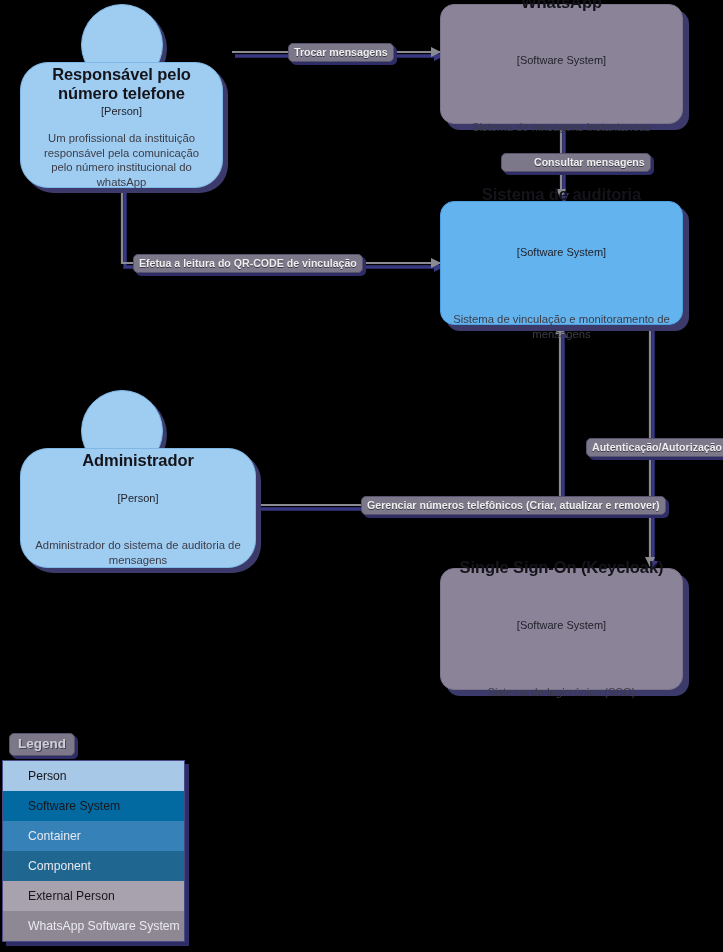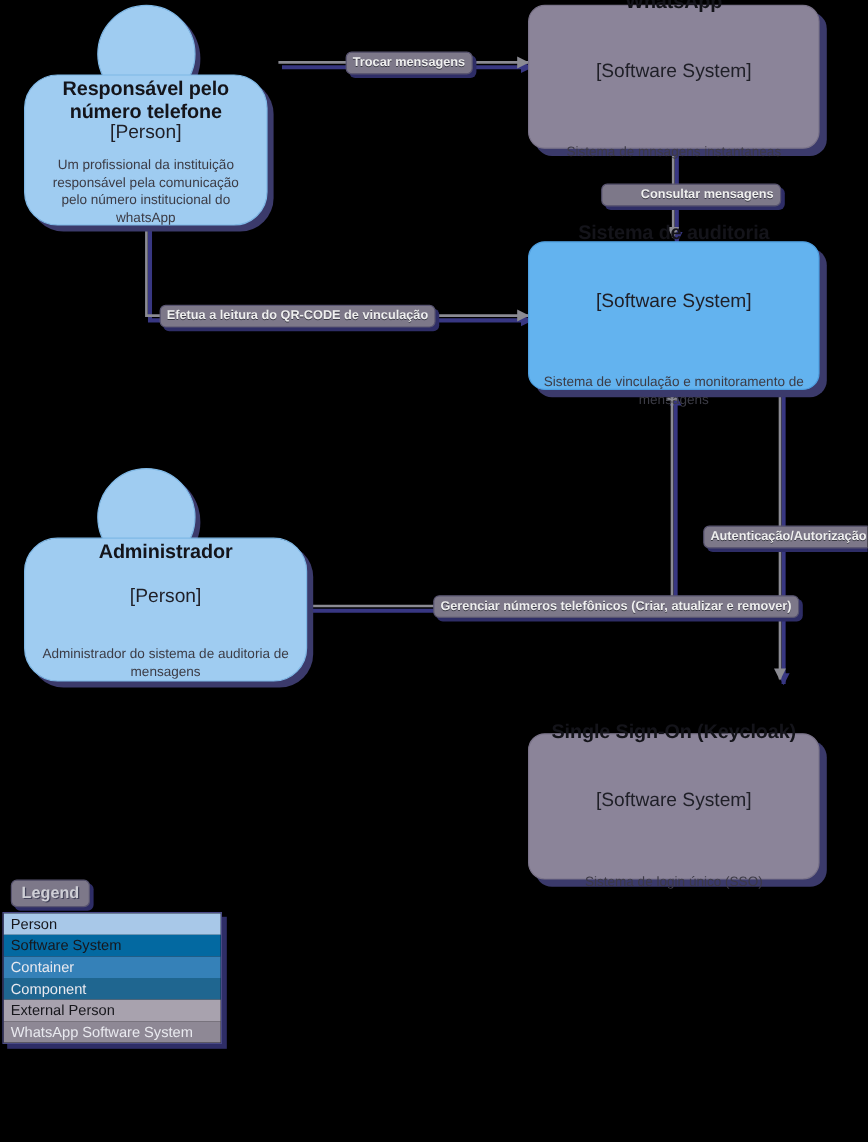--- a/index.html
+++ b/index.html
@@ -82,21 +82,21 @@
   }
 
   .n-title {
     font-weight: bold;
     font-size: 16.5px;
     line-height: 19px;
     color: #14141a;
     letter-spacing: -0.1px;
   }
   .n-type {
-    font-size: 16px;
+    font-size: 11px;
     line-height: 16px;
     color: #1f1f27;
     margin-top: 0px;
   }
   .n-desc {
     font-size: 11.3px;
     line-height: 14.5px;
     color: #3c3c46;
     margin-top: 12px;
     padding: 0 12px;
@@ -144,24 +144,24 @@
   #legend-box {
     position: absolute;
     left: 0px;
     top: 27px;
     width: 181px;
     border: 1px solid #4a4a86;
     box-shadow: 4px 4px 0 #2e2d66;
     overflow: hidden;
   }
   .legend-row {
-    height: 18px;
+    height: 30px;
     display: flex;
     align-items: center;
-    padding-left: 6px;
+    padding-left: 25px;
     box-sizing: border-box;
     font-size: 12.2px;
     color: #17171c;
   }
   .legend-row.dark { color: #e9e9ef; }
 </style>
 </head>
 <body>
 
 <div id="canvas">
@@ -213,21 +213,21 @@
     <div class="n-type">[Software System]</div>
     <div class="n-desc">Sistema de mnsagens instantaneas</div>
   </div>
 
   <div class="sysbox internal node" style="left:440px; top:201px; width:243px; height:124px;">
     <div class="n-title">Sistema de auditoria</div>
     <div class="n-type">[Software System]</div>
     <div class="n-desc">Sistema de vinculação e monitoramento de mensagens</div>
   </div>
 
-  <div class="sysbox external node" style="left:440px; top:568px; width:243px; height:122px;margin-top:43px;">
+  <div class="sysbox external node" style="left:440px; top:568px; width:243px; height:122px;">
     <div class="n-title">Single Sign-On (Keycloak)</div>
     <div class="n-type">[Software System]</div>
     <div class="n-desc">Sistema de login único (SSO)</div>
   </div>
 
   <div class="elabel" style="left:288px; top:43px;">Trocar mensagens</div>
 
   <div class="elabel" style="left:501px; top:153px;padding-left:32px;">Consultar mensagens</div>
 
   <div class="elabel" style="left:133px; top:254px;">Efetua a leitura do QR-CODE de vinculação</div>

